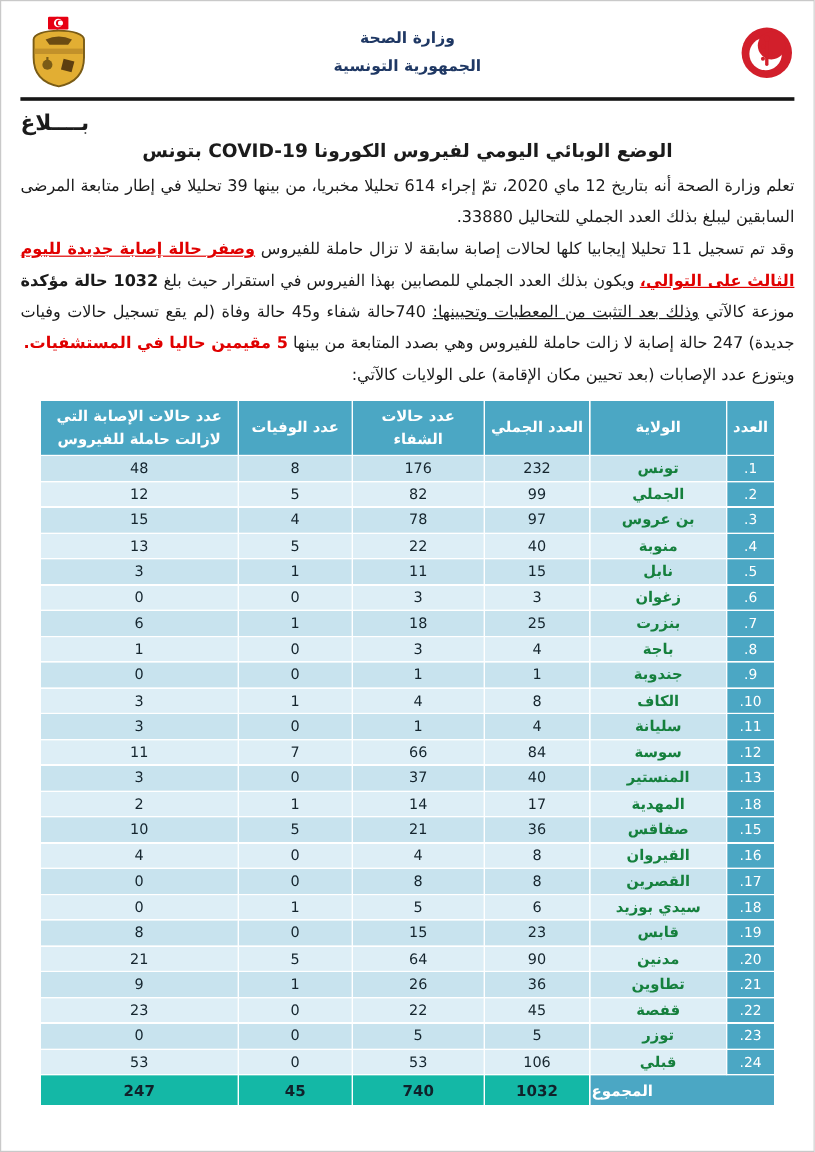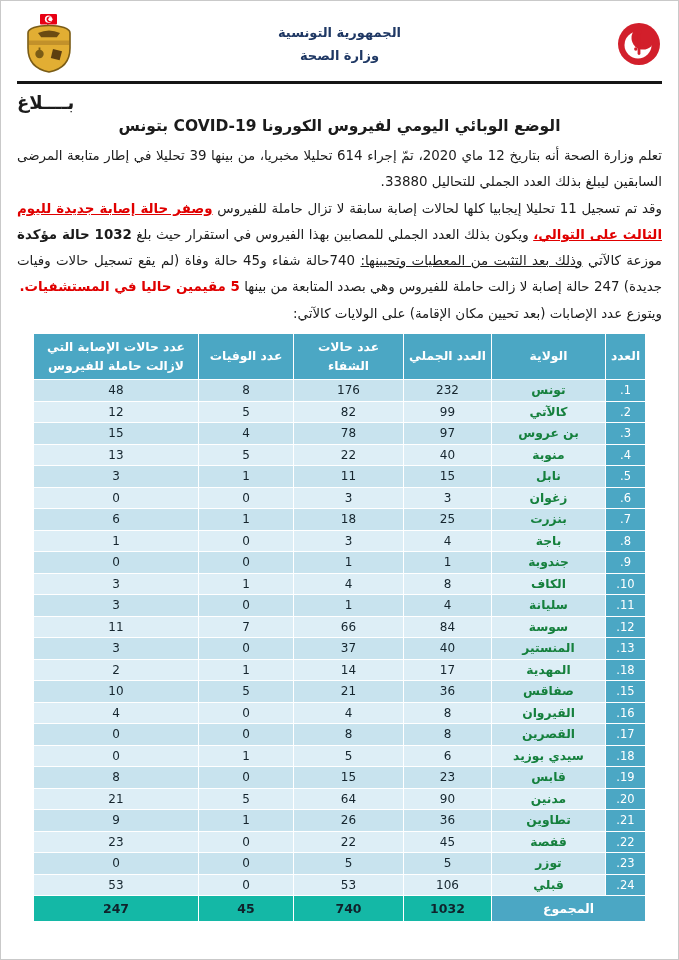--- a/index.html
+++ b/index.html
@@ -34,21 +34,21 @@
     background:#4BA7C4;color:#ffffff;font-weight:bold;font-size:12.3px;
     text-align:center;vertical-align:middle;padding:3px 4px;height:46px;line-height:1.5;
   }
   tbody td{height:21.5px;padding:0 6px;font-size:12px;vertical-align:middle;}
   tbody tr:nth-child(odd) td{background:#c8e3ee;}
   tbody tr:nth-child(even) td{background:#ddeef6;}
   td.td-index{background:#4BA7C4 !important;color:#fff;text-align:center;font-size:11.5px;}
   td.td-gov{font-weight:bold;text-align:center;color:#15803d;font-size:12.3px;}
   td.td-num{text-align:center;color:#15252e;}
   tfoot td{height:26px;font-size:12.5px;}
-  td.total-label{background:#4BA7C4;color:#ffffff;font-weight:bold;text-align:center;margin-top:17px;}
+  td.total-label{background:#4BA7C4;color:#ffffff;font-weight:bold;text-align:left;margin-top:17px;}
   td.total-num{background:#14b8a6;font-weight:bold;text-align:center;color:#10222b;}
 </style>
 </head>
 <body>
 
 <div class="page">
 
   <div class="letterhead">
     <div class="emblem-box">
       <svg width="64" height="62" viewBox="0 0 64 62" aria-hidden="true">
@@ -59,22 +59,22 @@
         <circle cx="33.4" cy="6.2" r="2.1" fill="#ffffff"></circle>
         <path d="M11 20 C11 15.5 20 12.5 32 12.5 C44 12.5 53 15.5 53 20 L53 35 C53 49 45 56.5 32 59 C19 56.5 11 49 11 35 Z" fill="#E2AE33" stroke="#7a5c16" stroke-width="1.6"></path>
         <path d="M21 20 q11 -5 22 0 l-3.2 4.2 h-15.6 z" fill="#6b4b12"></path>
         <rect x="12" y="27.5" width="40" height="4.5" fill="#c2912a"></rect>
         <circle cx="22.5" cy="41" r="4.2" fill="#7a5c16"></circle>
         <rect x="21.6" y="34.5" width="1.8" height="10" fill="#7a5c16"></rect>
         <path d="M36 36 l9 2.2 -2.4 9 -8.8 -2.2 z" fill="#5d3f10"></path>
       </svg>
     </div>
     <div class="lh-center">
+      <div>وزارة الصحة</div>
       <div>الجمهورية التونسية</div>
-      <div>وزارة الصحة</div>
     </div>
     <div class="logo-box">
       <svg width="46" height="46" viewBox="0 0 46 46" aria-hidden="true">
         <circle cx="23" cy="23" r="21" fill="#D21F2B"></circle>
         <circle cx="22" cy="24" r="13.5" fill="#ffffff"></circle>
         <circle cx="27" cy="17" r="11.5" fill="#D21F2B"></circle>
         <rect x="21.6" y="11" width="2.8" height="23" rx="1.4" fill="#D21F2B"></rect>
         <circle cx="23" cy="11" r="2.4" fill="#D21F2B"></circle>
         <circle cx="19.8" cy="18" r="1.7" fill="#D21F2B"></circle>
         <circle cx="26.2" cy="23" r="1.7" fill="#D21F2B"></circle>
@@ -118,21 +118,21 @@
           <tr>
             <td class="td-index">1.</td>
             <td class="td-gov">تونس</td>
             <td class="td-num">232</td>
             <td class="td-num">176</td>
             <td class="td-num">8</td>
             <td class="td-num">48</td>
           </tr>
           <tr>
             <td class="td-index">2.</td>
-            <td class="td-gov">كالآتي</td>
+            <td class="td-gov">الجملي</td>
             <td class="td-num">99</td>
             <td class="td-num">82</td>
             <td class="td-num">5</td>
             <td class="td-num">12</td>
           </tr>
           <tr>
             <td class="td-index">3.</td>
             <td class="td-gov">بن عروس</td>
             <td class="td-num">97</td>
             <td class="td-num">78</td>

